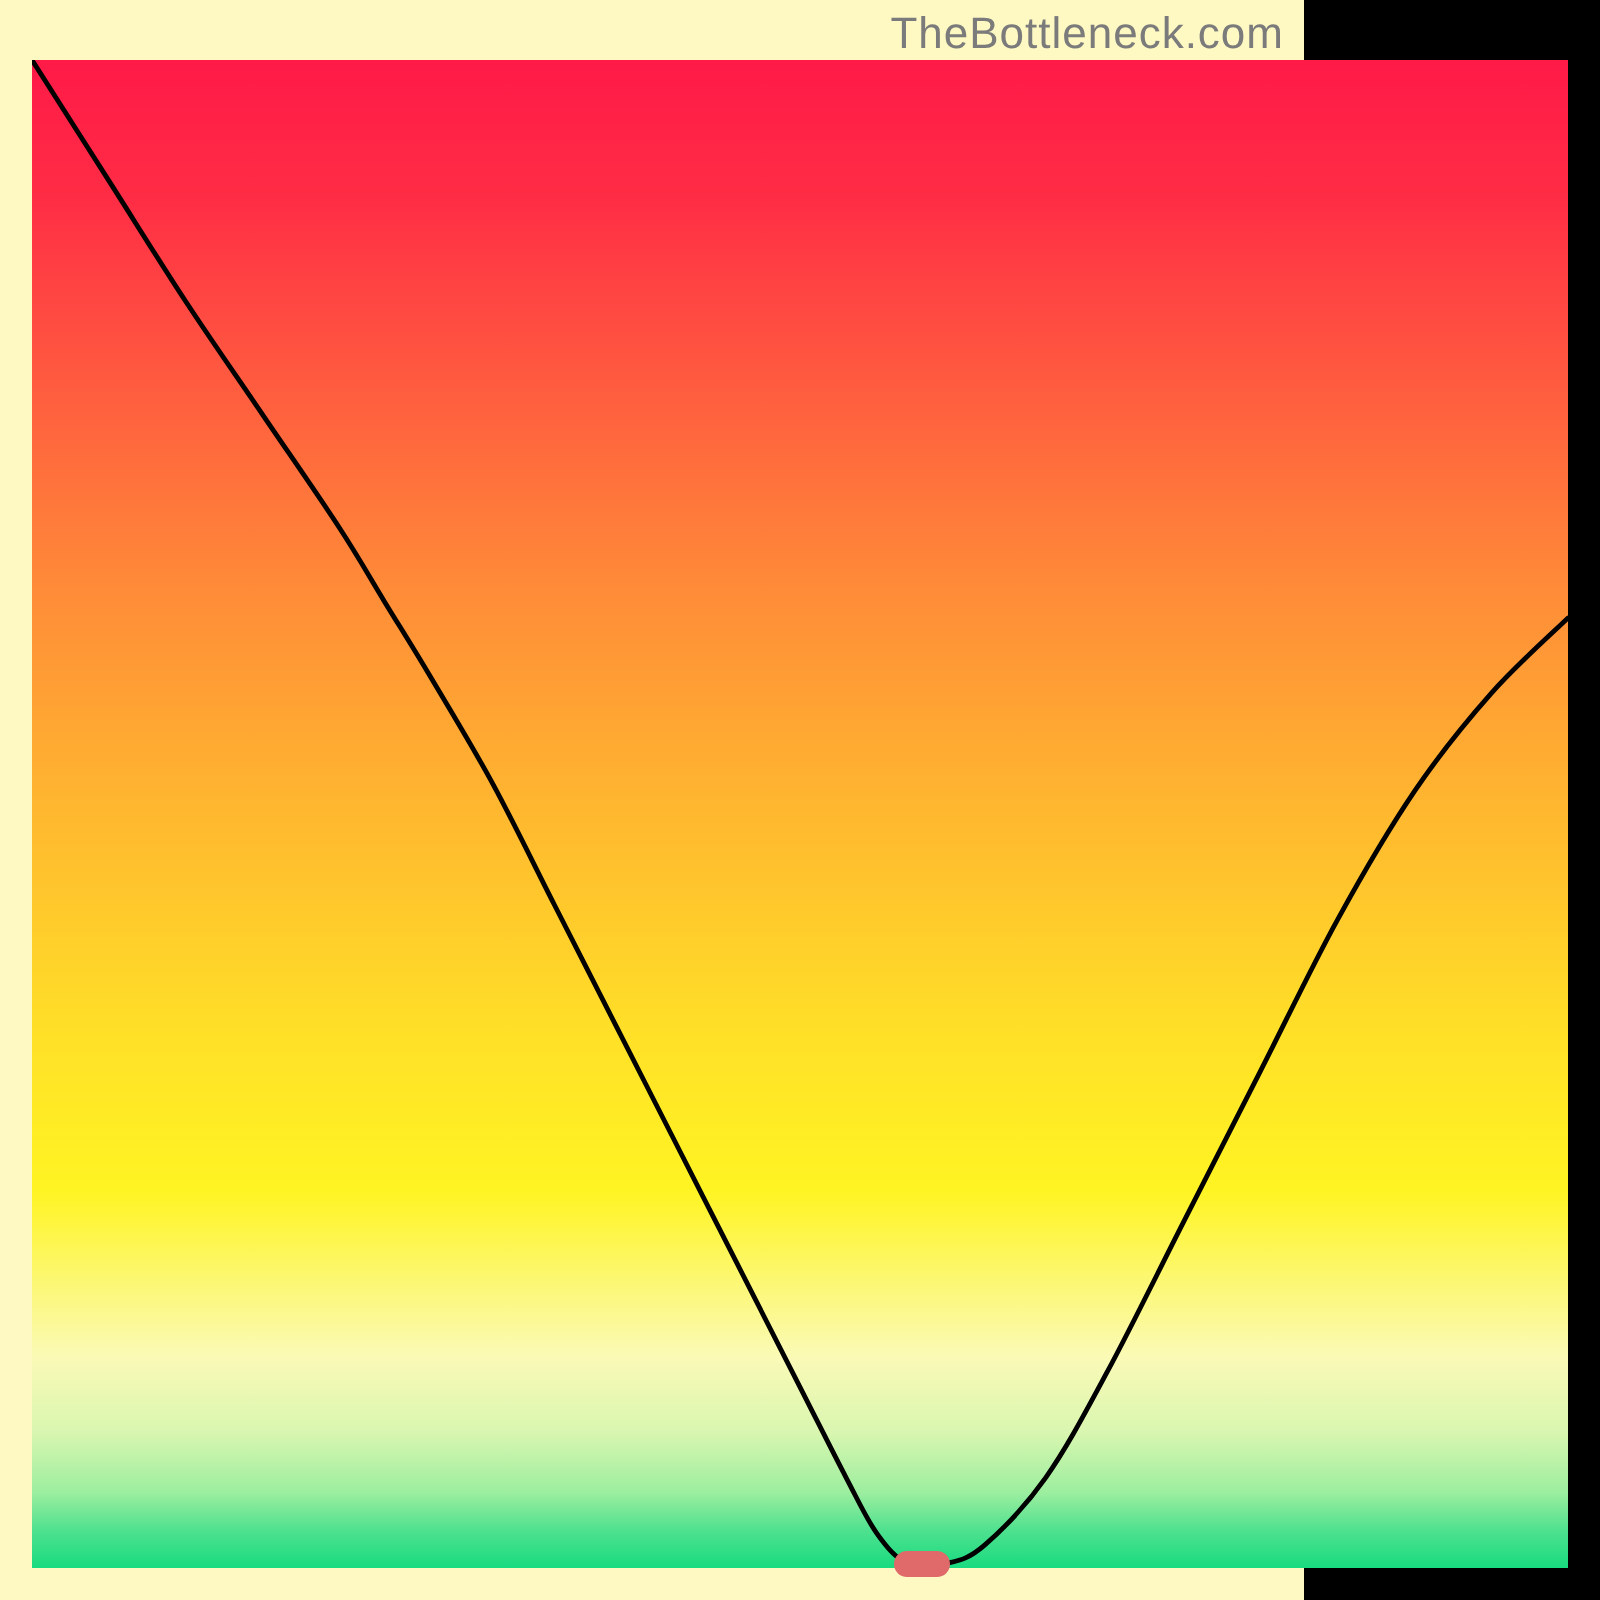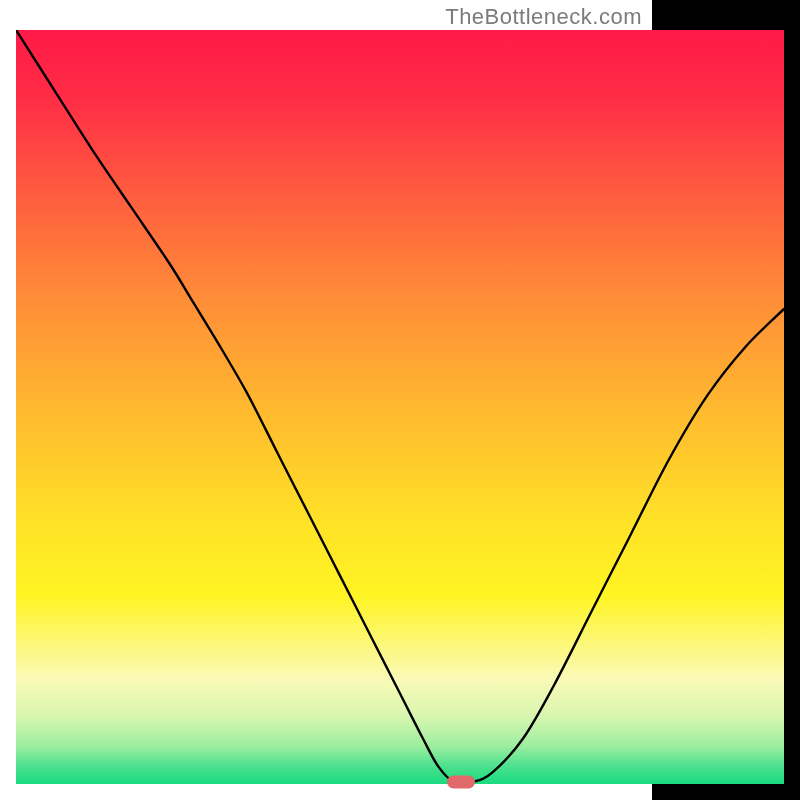--- a/index.html
+++ b/index.html
@@ -8,21 +8,21 @@
     width: 800px;
     height: 800px;
     background: #000;
     overflow: hidden;
     font-family: Arial, Helvetica, sans-serif;
   }
   .frame {
     position: relative;
     width: 652px;
     height: 800px;
-    background: #ffffff;
+    background: #fef9c3;
   }
   .watermark {
     position: absolute;
     top: 4px;
     right: 10px;
     color: #7b7b7b;
     font-size: 22px;
     font-weight: 500;
     letter-spacing: 0.5px;
     z-index: 10;

